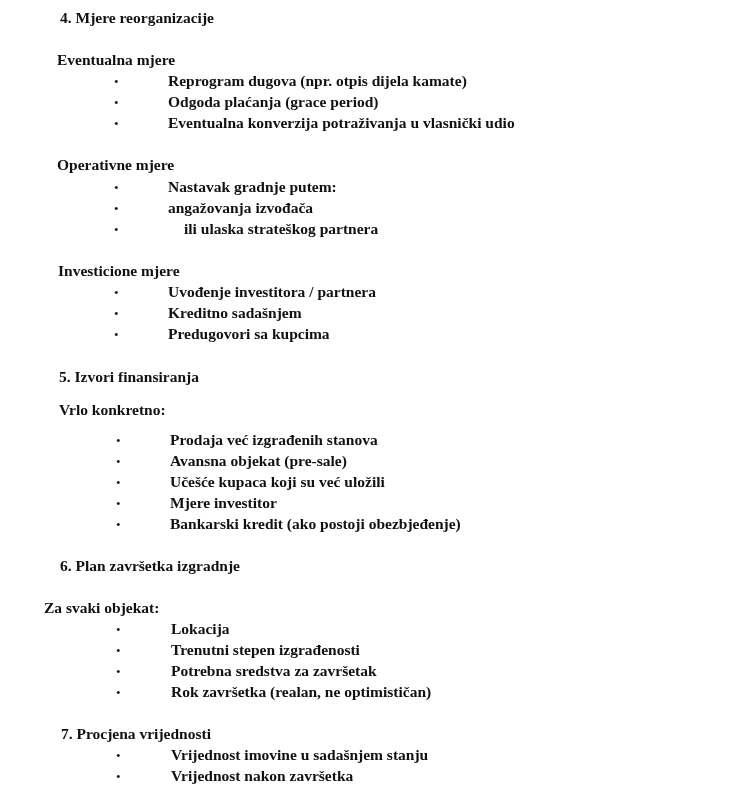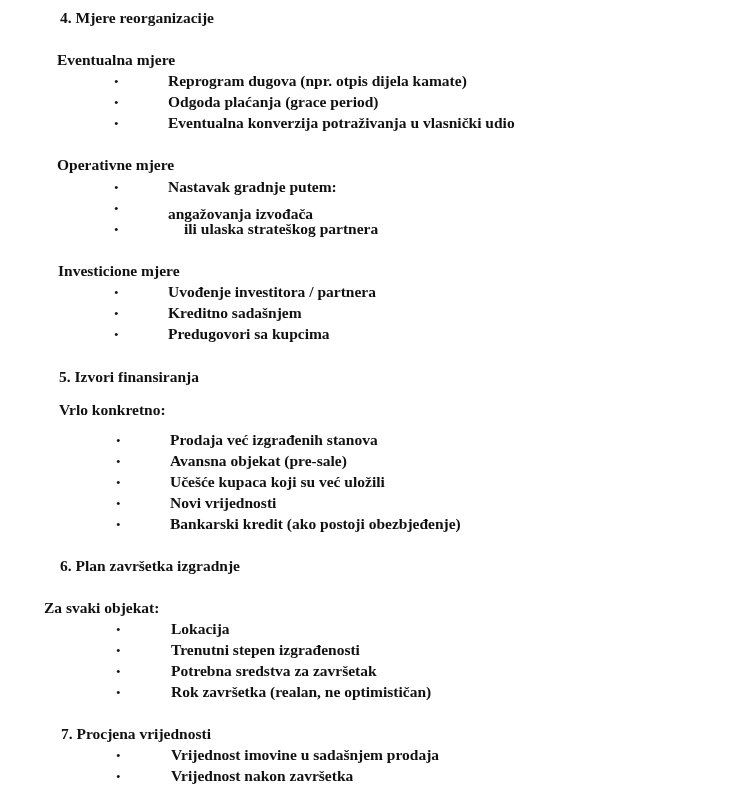--- a/index.html
+++ b/index.html
@@ -20,50 +20,50 @@
     <div class="bullet" style="left: 114px; top: 72px;">•</div>
     <div class="line" style="left: 168px; top: 71px;">Reprogram dugova (npr. otpis dijela kamate)</div>
     <div class="bullet" style="left: 114px; top: 93px;">•</div>
     <div class="line" style="left: 168px; top: 92px;">Odgoda plaćanja (grace period)</div>
     <div class="bullet" style="left: 114px; top: 114px;">•</div>
     <div class="line" style="left: 168px; top: 113px;">Eventualna konverzija potraživanja u vlasnički udio</div>
     <div class="line" style="left: 57px; top: 155px;">Operativne mjere</div>
     <div class="bullet" style="left: 114px; top: 178px;">•</div>
     <div class="line" style="left: 168px; top: 177px;">Nastavak gradnje putem:</div>
     <div class="bullet" style="left: 114px; top: 199px;">•</div>
-    <div class="line" style="left: 168px; top: 204px;">angažovanja izvođača</div>
+    <div class="line" style="left: 168px; top: 198px;">angažovanja izvođača</div>
     <div class="bullet" style="left: 114px; top: 220px;">•</div>
     <div class="line" style="left: 168px; top: 219px; margin-left: 16px;">ili ulaska strateškog partnera</div>
     <div class="line" style="left: 58px; top: 261px;">Investicione mjere</div>
     <div class="bullet" style="left: 114px; top: 283px;">•</div>
     <div class="line" style="left: 168px; top: 282px;">Uvođenje investitora / partnera</div>
     <div class="bullet" style="left: 114px; top: 304px;">•</div>
     <div class="line" style="left: 168px; top: 303px;">Kreditno sadašnjem</div>
     <div class="bullet" style="left: 114px; top: 325px;">•</div>
     <div class="line" style="left: 168px; top: 324px;">Predugovori sa kupcima</div>
     <div class="line" style="left: 59px; top: 367px;">5. Izvori finansiranja</div>
     <div class="line" style="left: 59px; top: 400px;">Vrlo konkretno:</div>
     <div class="bullet" style="left: 116px; top: 431px;">•</div>
     <div class="line" style="left: 170px; top: 430px;">Prodaja već izgrađenih stanova</div>
     <div class="bullet" style="left: 116px; top: 452px;">•</div>
     <div class="line" style="left: 170px; top: 451px;">Avansna objekat (pre-sale)</div>
     <div class="bullet" style="left: 116px; top: 473px;">•</div>
     <div class="line" style="left: 170px; top: 472px;">Učešće kupaca koji su već uložili</div>
     <div class="bullet" style="left: 116px; top: 494px;">•</div>
-    <div class="line" style="left: 170px; top: 493px;">Novi vrijednosti</div>
+    <div class="line" style="left: 170px; top: 493px;">Mjere investitor</div>
     <div class="bullet" style="left: 116px; top: 515px;">•</div>
     <div class="line" style="left: 170px; top: 514px;">Bankarski kredit (ako postoji obezbjeđenje)</div>
     <div class="line" style="left: 60px; top: 556px;">6. Plan završetka izgradnje</div>
     <div class="line" style="left: 44px; top: 598px;">Za svaki objekat:</div>
     <div class="bullet" style="left: 116px; top: 620px;">•</div>
     <div class="line" style="left: 171px; top: 619px; text-align: right;">Lokacija</div>
     <div class="bullet" style="left: 116px; top: 641px;">•</div>
     <div class="line" style="left: 171px; top: 640px;">Trenutni stepen izgrađenosti</div>
     <div class="bullet" style="left: 116px; top: 662px;">•</div>
     <div class="line" style="left: 171px; top: 661px;">Potrebna sredstva za završetak</div>
     <div class="bullet" style="left: 116px; top: 683px;">•</div>
     <div class="line" style="left: 171px; top: 682px;">Rok završetka (realan, ne optimističan)</div>
     <div class="line" style="left: 61px; top: 724px;">7. Procjena vrijednosti</div>
     <div class="bullet" style="left: 116px; top: 746px;">•</div>
-    <div class="line" style="left: 171px; top: 745px;">Vrijednost imovine u sadašnjem prodaja</div>
+    <div class="line" style="left: 171px; top: 745px;">Vrijednost imovine u sadašnjem stanju</div>
     <div class="bullet" style="left: 116px; top: 767px;">•</div>
     <div class="line" style="left: 171px; top: 766px;">Vrijednost nakon završetka</div>
   </div>
 
 </body></html>

